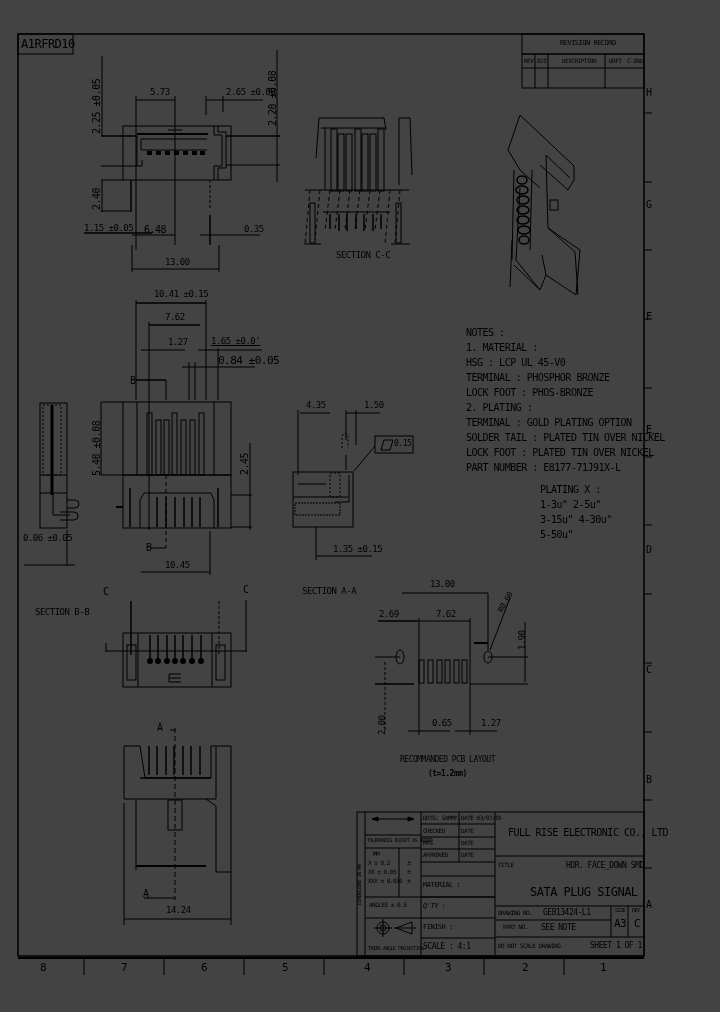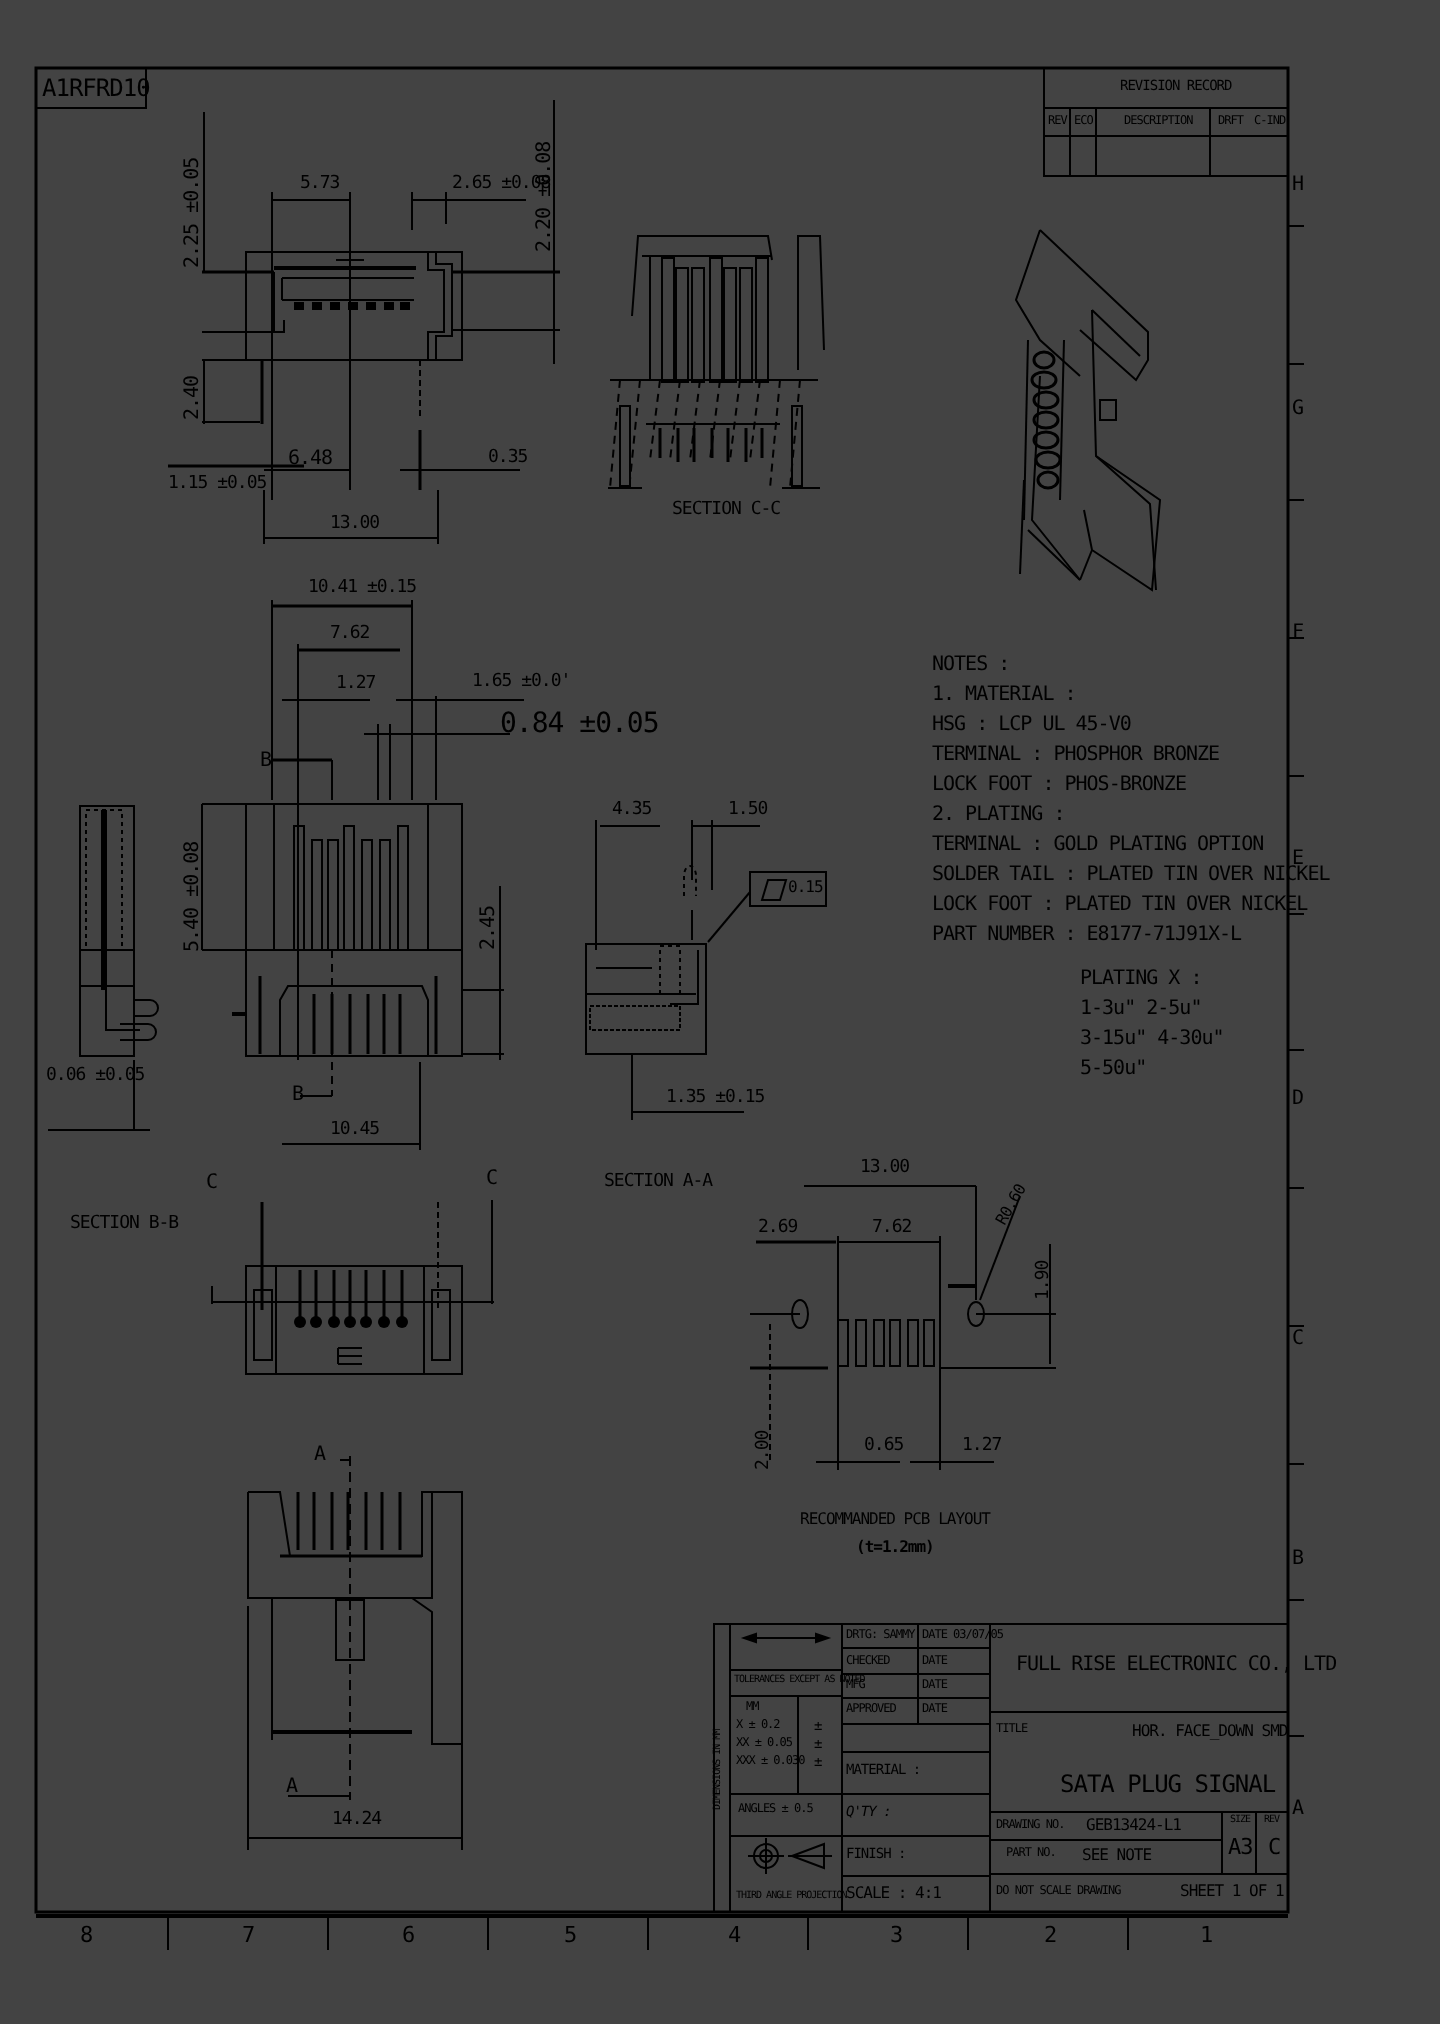--- a/index.html
+++ b/index.html
@@ -391,32 +391,32 @@
 <div class="t" style="left:364px;top:962px;font-size:11px;">4</div>
 <div class="t" style="left:445px;top:962px;font-size:11px;">3</div>
 <div class="t" style="left:522px;top:962px;font-size:11px;">2</div>
 <div class="t" style="left:600px;top:962px;font-size:11px;">1</div>
 
 <div class="t" style="left:150px;top:88px;font-size:9px;">5.73</div>
 <div class="t" style="left:226px;top:88px;font-size:9px;">2.65 ±0.08</div>
 <div class="t vt" style="left:92px;top:134px;font-size:10px;">2.25 ±0.05</div>
 <div class="t vt" style="left:268px;top:126px;font-size:10px;">2.20 ±0.08</div>
 <div class="t vt" style="left:92px;top:210px;font-size:10px;">2.40</div>
-<div class="t" style="left:84px;top:238px;font-size:9px;">1.15 ±0.05</div>
+<div class="t" style="left:84px;top:224px;font-size:9px;">1.15 ±0.05</div>
 <div class="t" style="left:144px;top:225px;font-size:10px;">6.48</div>
 <div class="t" style="left:244px;top:225px;font-size:9px;">0.35</div>
 <div class="t" style="left:165px;top:258px;font-size:9px;">13.00</div>
 
 <div class="t" style="left:336px;top:251px;font-size:9px;">SECTION  C-C</div>
 
 <div class="t" style="left:154px;top:290px;font-size:9px;">10.41 ±0.15</div>
 <div class="t" style="left:165px;top:313px;font-size:9px;">7.62</div>
 <div class="t" style="left:168px;top:338px;font-size:9px;">1.27</div>
-<div class="t" style="left:236px;top:337px;font-size:9px;">1.65 ±0.0'</div>
-<div class="t" style="left:218px;top:355px;font-size:14px;padding-left:32px;">0.84 ±0.05</div>
+<div class="t" style="left:211px;top:337px;font-size:9px;text-decoration:underline;">1.65 ±0.0'</div>
+<div class="t" style="left:218px;top:355px;font-size:11px;">0.84 ±0.05</div>
 <div class="t" style="left:130px;top:376px;font-size:10px;">B</div>
 <div class="t vt" style="left:92px;top:476px;font-size:10px;">5.40 ±0.08</div>
 <div class="t vt" style="left:240px;top:475px;font-size:10px;">2.45</div>
 <div class="t" style="left:146px;top:543px;font-size:10px;">B</div>
 <div class="t" style="left:165px;top:561px;font-size:9px;">10.45</div>
 <div class="t" style="left:23px;top:534px;font-size:9px;">0.06 ±0.05</div>
 
 <div class="t" style="left:306px;top:401px;font-size:9px;">4.35</div>
 <div class="t" style="left:364px;top:401px;font-size:9px;">1.50</div>
 <div class="t" style="left:394px;top:440px;font-size:8px;">0.15</div>

